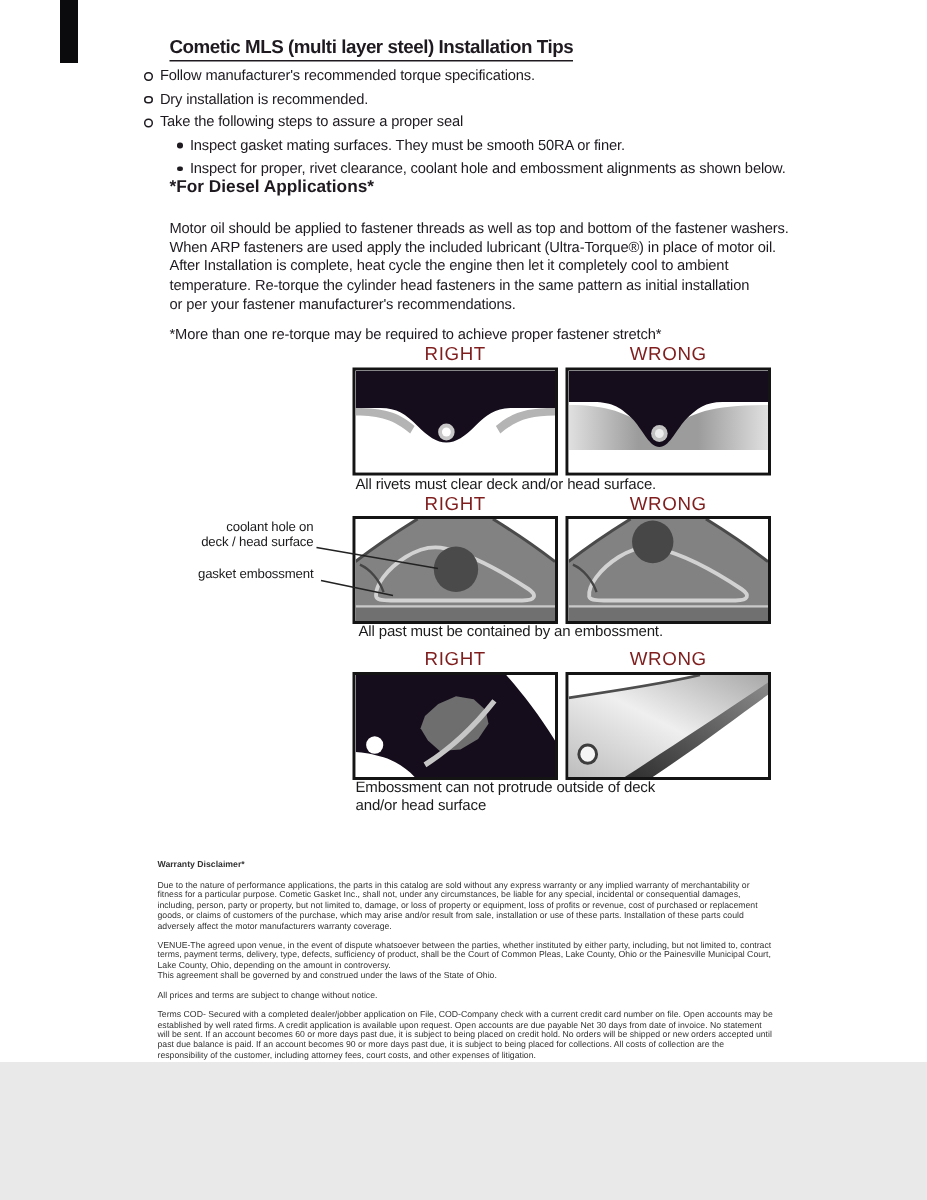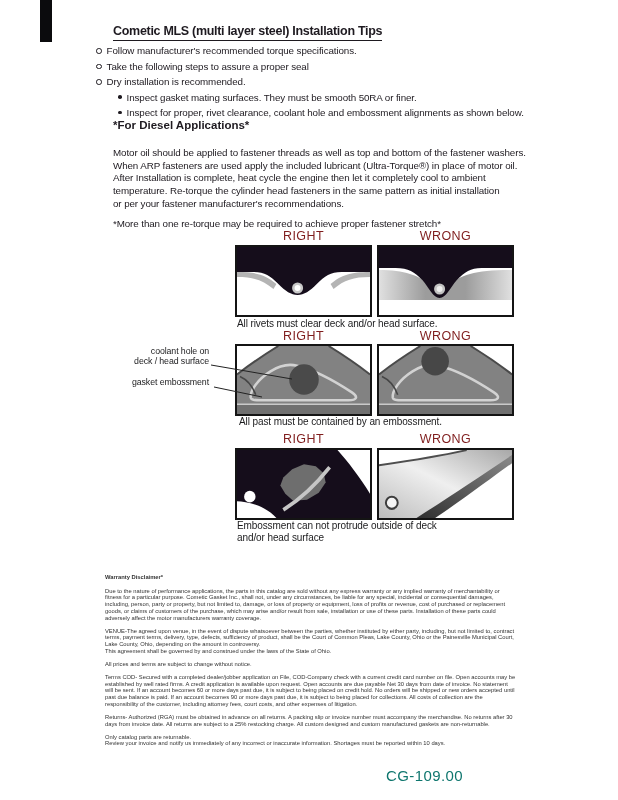--- a/index.html
+++ b/index.html
@@ -1,17 +1,17 @@
 <!DOCTYPE html>
 <html><head>
 <meta charset="utf-8">
 <style>
   html,body{margin:0;padding:0;background:#e9e9e9;}
   .page{
-    position:relative;width:618px;height:800px;background:#ffffff;
+    position:relative;width:618px;height:708px;background:#ffffff;
     font-family:"Liberation Sans", sans-serif;color:#1e1a20;overflow:hidden;
     margin:0 auto;
   }
   .abs{position:absolute;}
   
   .scan-bar{left:40px;top:0;width:12px;height:42px;background:#0b0b0d;}
   
   .title{
     left:113px;top:24px;font-size:12.5px;font-weight:bold;letter-spacing:-0.3px;
     border-bottom:1.5px solid #1e1a20;padding-bottom:2px;white-space:nowrap;
@@ -49,25 +49,25 @@
 
   <div class="abs title">Cometic MLS (multi layer steel) Installation Tips</div>
 
   <div class="abs tips">
     <div class="tip-row">
       <span class="b-circle"></span>
       <span>Follow manufacturer's recommended torque specifications.</span>
     </div>
     <div class="tip-row">
       <span class="b-circle"></span>
-      <span>Take the following steps to assure a proper seal</span>
+      <span>Dry installation is recommended.</span>
     </div>
     <div class="tip-row">
       <span class="b-circle"></span>
-      <span>Dry installation is recommended.</span>
+      <span>Take the following steps to assure a proper seal</span>
     </div>
     <div class="tip-row sub">
       <span class="b-dot"></span>
       <span>Inspect gasket mating surfaces.  They must be smooth 50RA or finer.</span>
     </div>
     <div class="tip-row sub">
       <span class="b-dot"></span>
       <span>Inspect for proper, rivet clearance, coolant hole and embossment alignments as shown below.</span>
     </div>
   </div>

